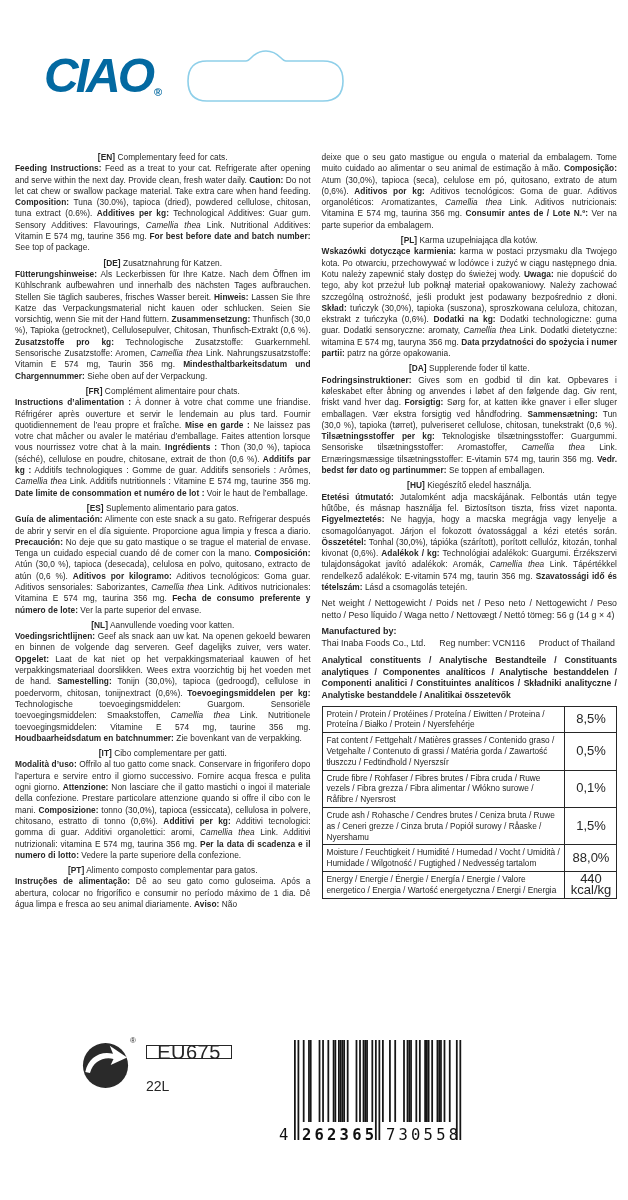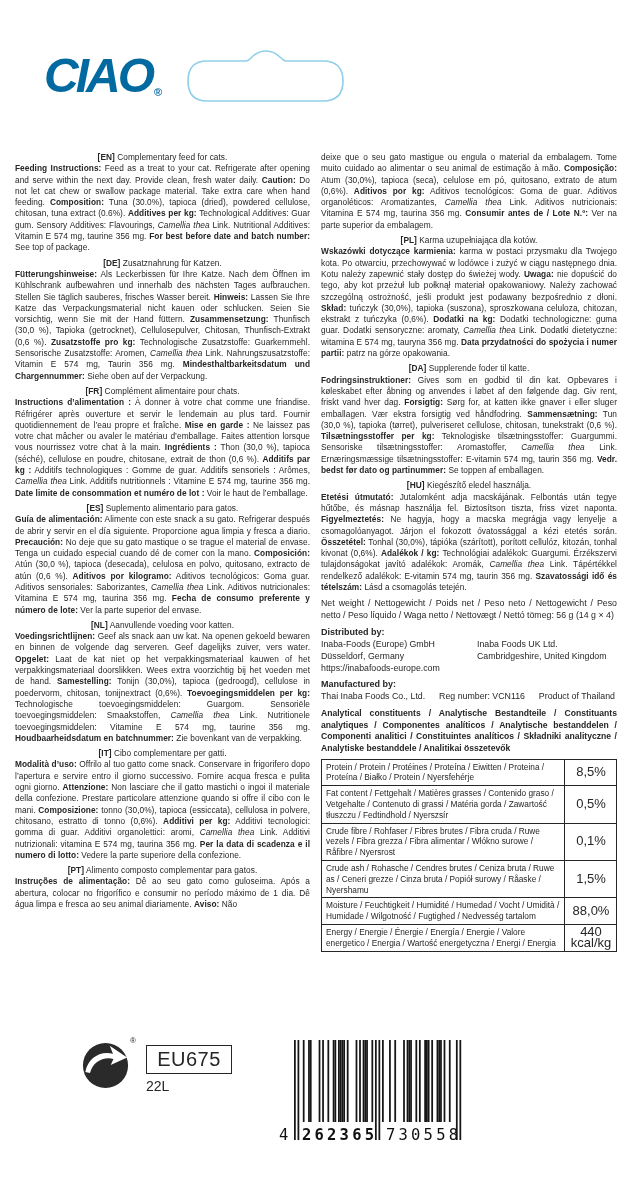--- a/index.html
+++ b/index.html
@@ -47,21 +47,21 @@
   table.analytical td {
     border: 1px solid #262626; font-size: 8.3px; line-height: 10.8px;
     padding: 2px 3px 2px 4px; vertical-align: middle;
   }
   table.analytical td.val { width: 52px; text-align: center; font-size: 13px; }
   
   .footer { position: absolute; left: 0; top: 1036px; width: 628px; height: 130px; }
   .greendot { position: absolute; left: 82px; top: 6px; }
   .greendot-reg { position: absolute; left: 130px; top: 0px; font-size: 8px; }
   .eu-box {
-    position: absolute; left: 146px; top: 9px; width: 86px; height: 29px;
+    position: absolute; left: 146px; top: 9px; width: 86px; height: 14px;
     border: 1.6px solid #262626; display: flex; align-items: center; justify-content: center;
     font-size: 20px; letter-spacing: 0.5px; color: #262626;
   }
   .eu-sub { position: absolute; left: 146px; top: 42px; width: 86px; text-align: left; font-size: 14px; }
   .barcode-wrap { position: absolute; left: 280px; top: 4px; width: 186px; height: 112px; }
   .barcode-digits {
     position: absolute; left: 0; top: 84px; width: 186px; height: 22px;
     font-family: "DejaVu Sans Mono", monospace; font-size: 15.5px; color: #111;
   }
   .barcode-digits .d-first { position: absolute; left: -1px; top: 2px; }
@@ -131,34 +131,20 @@
             <p><span class="b ">Fodringsinstruktioner:</span><span class=""> Gives som en godbid til din kat. Opbevares i køleskabet efter åbning og anvendes i løbet af den følgende dag. Giv rent, friskt vand hver dag. </span><span class="b ">Forsigtig:</span><span class=""> Sørg for, at katten ikke gnaver i eller sluger emballagen. Vær ekstra forsigtig ved håndfodring. </span><span class="b ">Sammensætning:</span><span class=""> Tun (30,0 %), tapioka (tørret), pulveriseret cellulose, chitosan, tunekstrakt (0,6 %). </span><span class="b ">Tilsætningsstoffer per kg:</span><span class=""> Teknologiske tilsætningsstoffer: Guargummi. Sensoriske tilsætningsstoffer: Aromastoffer, </span><span class="i">Camellia thea</span><span class=""> Link. Ernæringsmæssige tilsætningsstoffer: E-vitamin 574 mg, taurin 356 mg. </span><span class="b ">Vedr. bedst før dato og partinummer:</span><span class=""> Se toppen af emballagen.</span></p>
           </div>
           <div class="lang-section">
             <p class="head"><span class="b ">[HU]</span><span class=""> Kiegészítő eledel használja.</span></p>
             <p><span class="b ">Etetési útmutató:</span><span class=""> Jutalomként adja macskájának. Felbontás után tegye hűtőbe, és másnap használja fel. Biztosítson tiszta, friss vizet naponta. </span><span class="b ">Figyelmeztetés:</span><span class=""> Ne hagyja, hogy a macska megrágja vagy lenyelje a csomagolóanyagot. Járjon el fokozott óvatossággal a kézi etetés során. </span><span class="b ">Összetétel:</span><span class=""> Tonhal (30,0%), tápióka (szárított), porított cellulóz, kitozán, tonhal kivonat (0,6%). </span><span class="b ">Adalékok / kg:</span><span class=""> Technológiai adalékok: Guargumi. Érzékszervi tulajdonságokat javító adalékok: Aromák, </span><span class="i">Camellia thea</span><span class=""> Link. Tápértékkel rendelkező adalékok: E-vitamin 574 mg, taurin 356 mg. </span><span class="b ">Szavatossági idő és tételszám:</span><span class=""> Lásd a csomagolás tetején.</span></p>
           </div>
         </div>
 
       <p class="meta" style="text-align: justify;">Net weight / Nettogewicht / Poids net / Peso neto / Nettogewicht / Peso netto / Peso líquido / Waga netto / Nettovægt / Nettó tömeg: 56 g (14 g × 4)</p>
 
-      <div class="meta" style="margin-top:5px;">
-        <div class="lbl">Distributed by:</div>
-        <div class="addresses">
-          <div class="entity">
-            <div>Inaba-Foods (Europe) GmbH</div>
-            <div>Düsseldorf, Germany</div>
-            <div>https://inabafoods-europe.com</div>
-          </div>
-          <div class="entity">
-            <div>Inaba Foods UK Ltd.</div>
-            <div>Cambridgeshire, United Kingdom</div>
-          </div>
-        </div>
-      </div>
 
       <div class="meta" style="margin-top:4px;">
         <div class="lbl">Manufactured by:</div>
         <div class="mfg-line">
           <span>Thai Inaba Foods Co., Ltd.</span>
           <span>Reg number: VCN116</span>
           <span>Product of Thailand</span>
         </div>
       </div>
 

